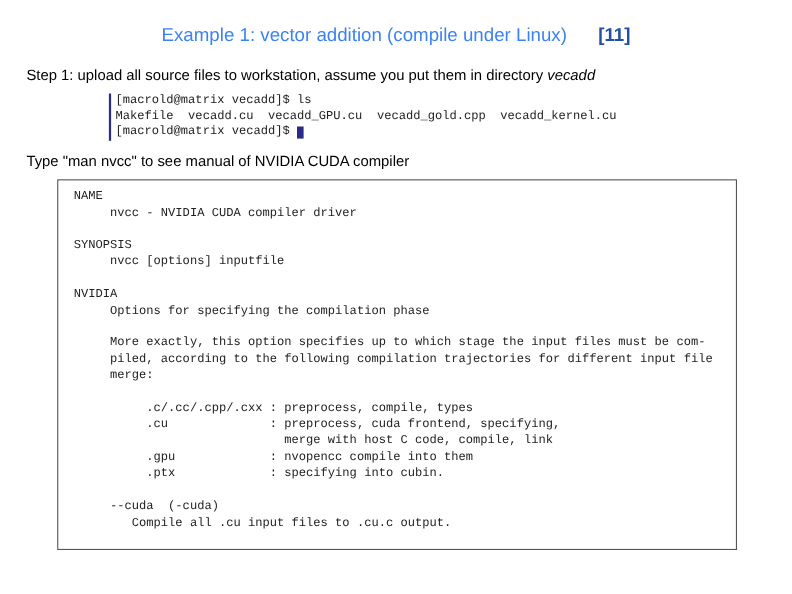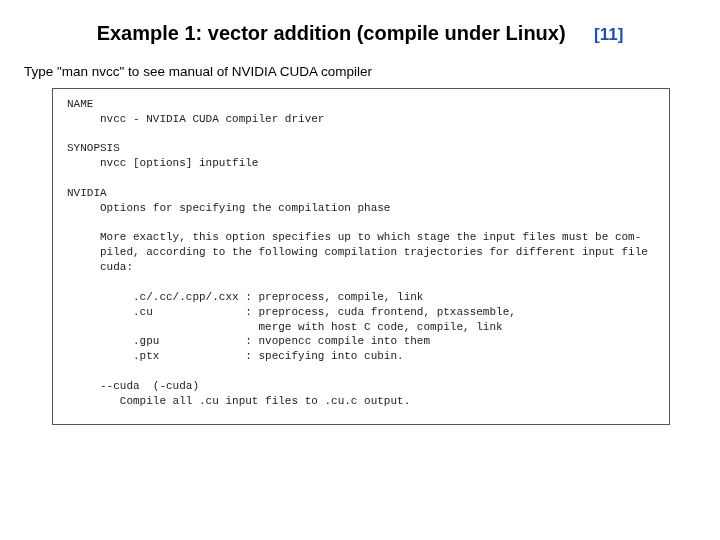--- a/index.html
+++ b/index.html
@@ -16,23 +16,23 @@
     width: 720px;
     height: 540px;
     padding: 20px 24px 10px 24px;
   }
   .title-row {
     text-align: center;
     margin-bottom: 18px;
     margin-top: 2px;
   }
   .title {
-    color: #000000;
-    font-weight: bold;
-    font-size: 20px;
+    color: #3b82f6;
+    font-weight: normal;
+    font-size: 17px;
     display: inline;
   }
   .slide-num {
     color: #1f4fa8;
     font-weight: bold;
     font-size: 17px;
     margin-left: 24px;
     display: inline;
   }
   .body-text {
@@ -89,39 +89,45 @@
 </head>
 <body>
 
 <div class="slide">
 
   <div class="title-row">
     <span class="title">Example 1: vector addition (compile under Linux)</span>
     <span class="slide-num">[11]</span>
   </div>
 
+  <div class="body-text">
+    <span>Step 1: upload all source files to workstation, assume you put them in directory </span><span class="ital">vecadd</span>
+  </div>
 
+  <div class="terminal"><span>[macrold@matrix vecadd]$ ls</span>
+<span>Makefile  vecadd.cu  vecadd_GPU.cu  vecadd_gold.cpp  vecadd_kernel.cu</span>
+<span>[macrold@matrix vecadd]$ </span><span class="cursor"></span></div>
 
   <div class="body-text">Type "man nvcc" to see manual of NVIDIA CUDA compiler</div>
 
   <div class="manbox"><span class="hdr">NAME</span>
 <span>     nvcc - NVIDIA CUDA compiler driver</span>
 
 <span class="hdr">SYNOPSIS</span>
 <span>     nvcc [options] inputfile</span>
 
 <span class="hdr">NVIDIA</span>
 <span class="hdr">     Options for specifying the compilation phase</span>
 
 <span>     More exactly, this option specifies up to which stage the input files must be com-</span>
 <span>     piled, according to the following compilation trajectories for different input file</span>
-<span>     cuda:</span>
+<span>     merge:</span>
 
-<span>          .c/.cc/.cpp/.cxx : preprocess, compile, link</span>
-<span>          .cu              : preprocess, cuda frontend, ptxassemble,</span>
+<span>          .c/.cc/.cpp/.cxx : preprocess, compile, types</span>
+<span>          .cu              : preprocess, cuda frontend, specifying,</span>
 <span>                             merge with host C code, compile, link</span>
 <span>          .gpu             : nvopencc compile into them</span>
 <span>          .ptx             : specifying into cubin.</span>
 
 <span>     --cuda  (-cuda)</span>
 <span>        Compile all .cu input files to .cu.c output.</span>
 
 <span>     --compile (-c)</span>
 
 

